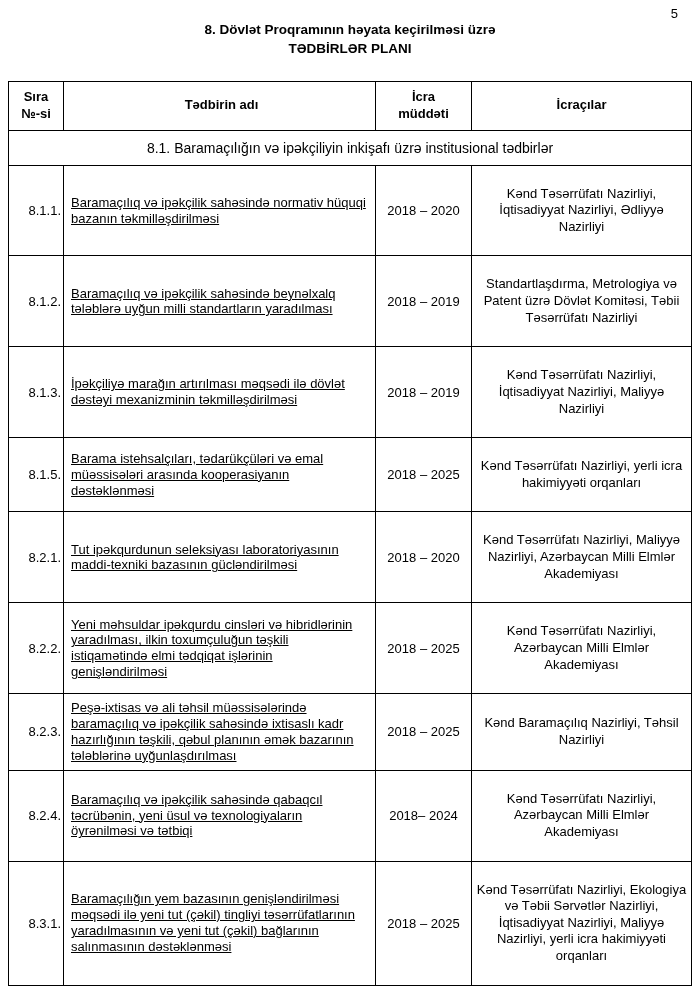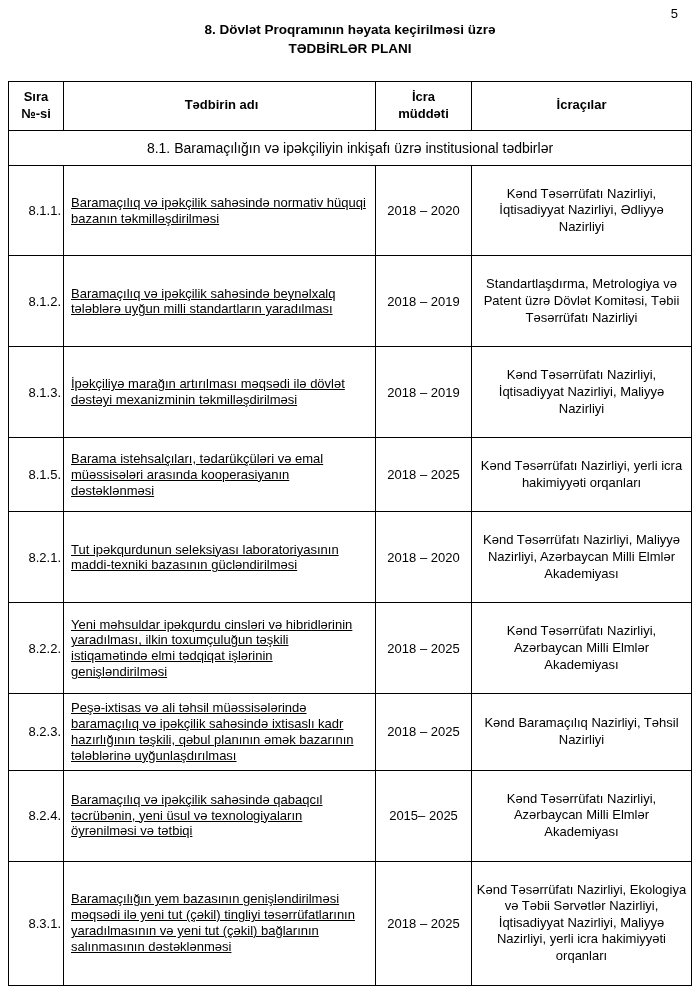--- a/index.html
+++ b/index.html
@@ -130,21 +130,21 @@
         </tr>
         <tr>
           <td class="cell-no">8.2.3.</td>
           <td class="cell-name">Peşə-ixtisas və ali təhsil müəssisələrində baramaçılıq və ipəkçilik sahəsində ixtisaslı kadr hazırlığının təşkili, qəbul planının əmək bazarının tələblərinə uyğunlaşdırılması</td>
           <td class="cell-period">2018 – 2025</td>
           <td class="cell-executors">Kənd Baramaçılıq Nazirliyi, Təhsil Nazirliyi</td>
         </tr>
         <tr>
           <td class="cell-no">8.2.4.</td>
           <td class="cell-name">Baramaçılıq və ipəkçilik sahəsində qabaqcıl təcrübənin, yeni üsul və texnologiyaların öyrənilməsi və tətbiqi</td>
-          <td class="cell-period">2015– 2025</td>
+          <td class="cell-period">2018– 2024</td>
           <td class="cell-executors">Kənd Təsərrüfatı Nazirliyi, Azərbaycan Milli Elmlər Akademiyası</td>
         </tr>
         <tr>
           <td class="cell-no">8.3.1.</td>
           <td class="cell-name">Baramaçılığın yem bazasının genişləndirilməsi məqsədi ilə yeni tut (çəkil) tingliyi təsərrüfatlarının yaradılmasının və yeni tut (çəkil) bağlarının salınmasının dəstəklənməsi</td>
           <td class="cell-period">2018 – 2025</td>
           <td class="cell-executors">Kənd Təsərrüfatı Nazirliyi, Ekologiya və Təbii Sərvətlər Nazirliyi, İqtisadiyyat Nazirliyi, Maliyyə Nazirliyi, yerli icra hakimiyyəti orqanları</td>
         </tr>
       </tbody>
   </table>

